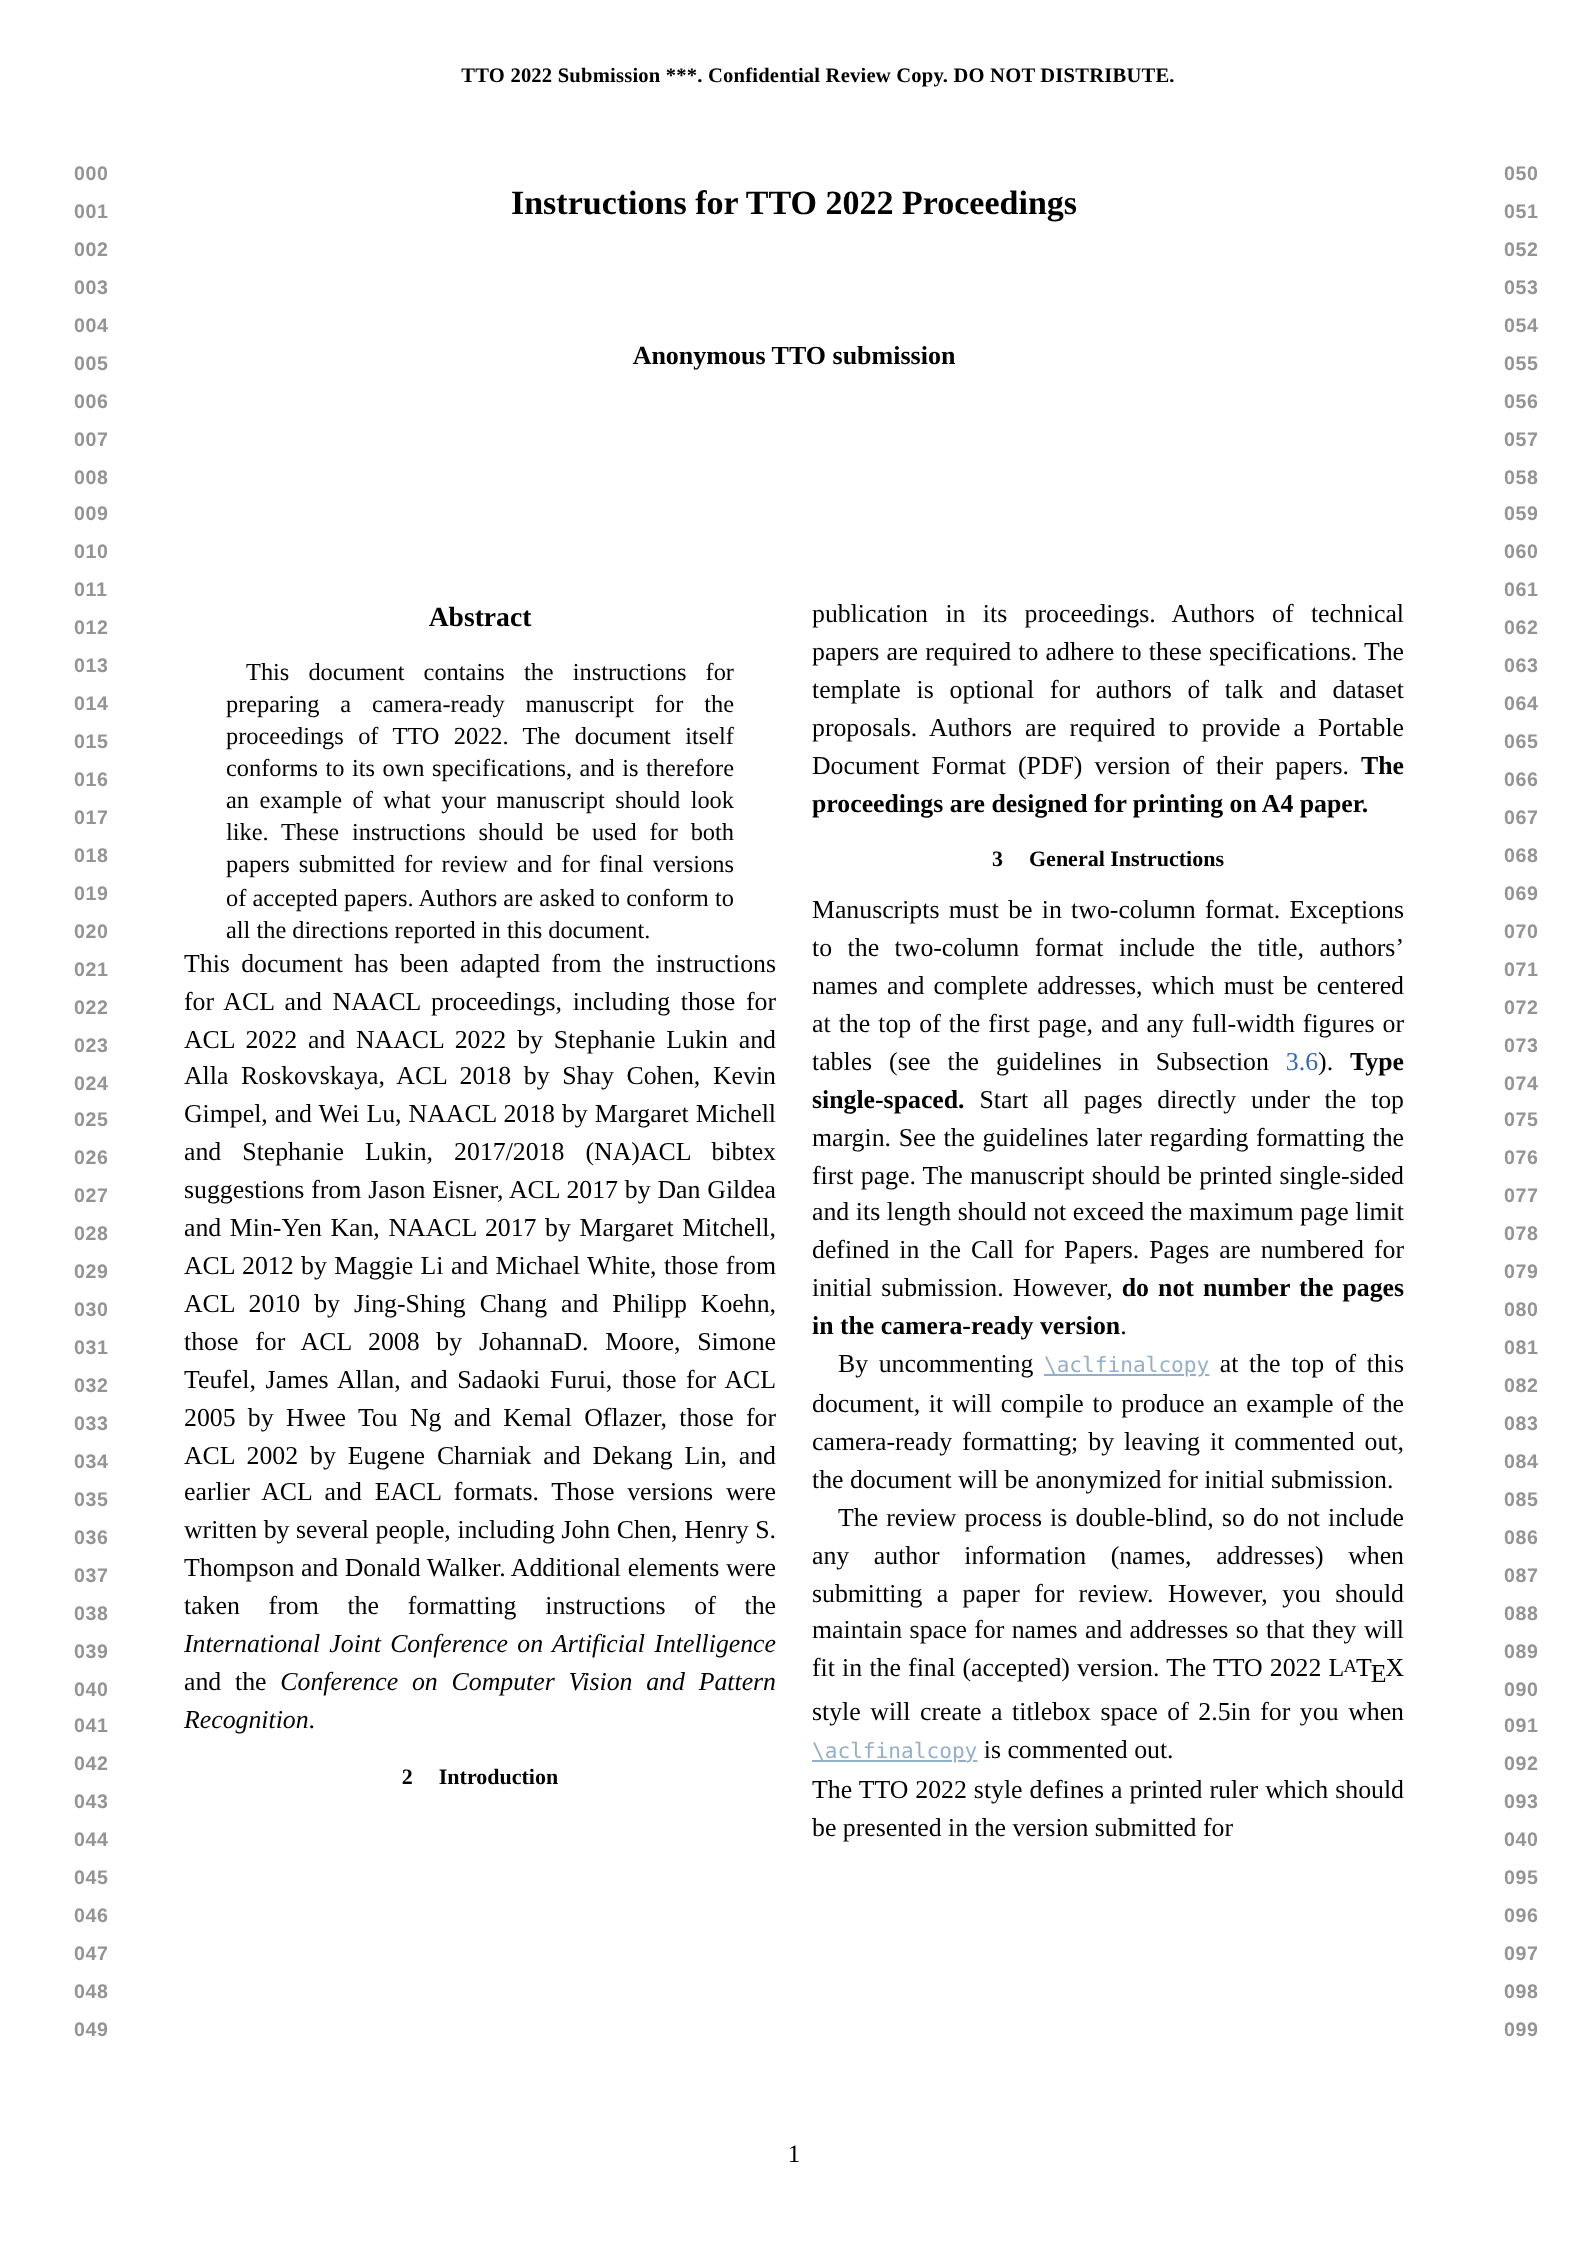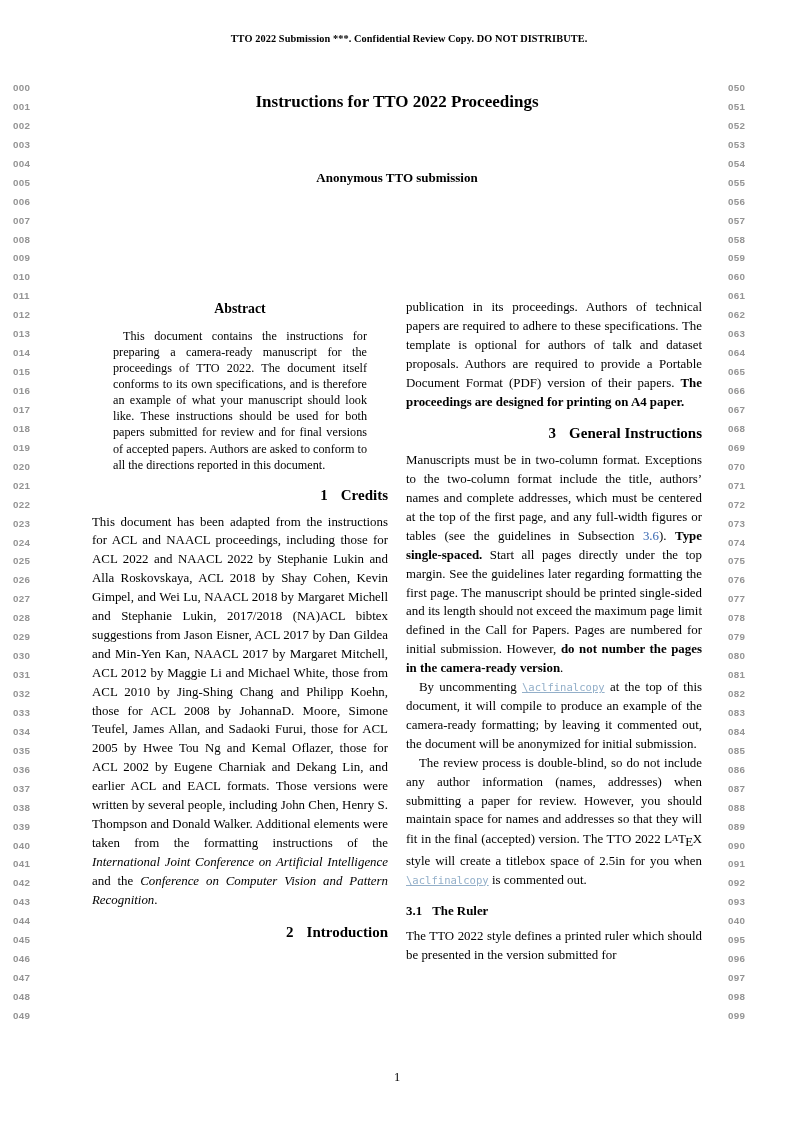--- a/index.html
+++ b/index.html
@@ -9,21 +9,21 @@
   .header-notice {
     position: absolute; top: 33px; left: 12px; width: 100%;
     text-align: center; font-size: 10.3px; font-weight: bold;
     font-family: "Liberation Serif", serif; letter-spacing: 0.1px;
   }
 
   .ln {
     position: absolute; top: 79px; width: 26px;
     font-family: "Liberation Sans", sans-serif;
     font-size: 9.8px; font-weight: bold;
-    color: var(--ln-color, #949494); letter-spacing: 0.3px;
+    color: var(--ln-color, #949494); letter-spacing: 0.3px; margin-left: 24px;
   }
   .ln div { height: 18.94px; line-height: 18.94px; }
   .ln-left  { left: 13px; }
   .ln-right { left: 728px; }
 
   .content { position: absolute; top: 0; left: 92px; width: 610px; }
 
   .title  { padding-top: 92px; text-align: center; font-size: 17px; font-weight: bold; }
   .author { margin-top: 58px;  text-align: center; font-size: 13px; font-weight: bold; }
 
@@ -32,21 +32,21 @@
     width: 296px; font-size: 12.9px; line-height: 18.9px;
     text-align: justify; hyphens: auto; -webkit-hyphens: auto;
   }
 
   .abstract-heading { text-align: center; font-weight: bold; font-size: 13.8px; margin: 2px 0 9px 0; }
   .abstract-text {
     margin: 0 21px; font-size: 12.2px; line-height: 16.1px;
     text-align: justify; text-indent: 10px;
   }
 
-  .sec    { font-weight: bold; font-size: 15px; margin: 13px 0 8px 0; text-align: right; line-height: 1.25; }
+  .sec    { font-weight: bold; font-size: 11px; margin: 13px 0 8px 0; text-align: center; line-height: 1.25; }
   .subsec { font-weight: bold; font-size: 12.9px; margin: 13px 0 8px 0; text-align: left; line-height: 1.25; }
   .sec    .sec-title { margin-left: 13px; }
   .subsec .sec-title { margin-left: 10px; }
 
   .para { margin: 0; }
   .indent { text-indent: 13px; }
 
   .seg-b { font-weight: bold; }
   .seg-i { font-style: italic; }
   .seg-code {
@@ -178,43 +178,37 @@
 
     <div class="title">Instructions for TTO 2022 Proceedings</div>
     <div class="author">Anonymous TTO submission</div>
 
     <div class="columns">
 
       <div class="col">
         <div class="abstract-heading">Abstract</div>
         <p class="abstract-text">This document contains the instructions for preparing a camera-ready manuscript for the proceedings of TTO 2022. The document itself conforms to its own specifications, and is therefore an example of what your manuscript should look like. These instructions should be used for both papers submitted for review and for final versions of accepted papers. Authors are asked to conform to all the directions reported in this document.</p>
 
-        <div class="sec">
-          <span class="sec-num">1</span><span class="sec-title">Credits</span>
-        </div>
         <p class="para"><span>This document has been adapted from the instructions for ACL and NAACL proceedings, including those for ACL 2022 and NAACL 2022 by Stephanie Lukin and Alla Roskovskaya, ACL 2018 by Shay Cohen, Kevin Gimpel, and Wei Lu, NAACL 2018 by Margaret Michell and Stephanie Lukin, 2017/2018 (NA)ACL bibtex suggestions from Jason Eisner, ACL 2017 by Dan Gildea and Min-Yen Kan, NAACL 2017 by Margaret Mitchell, ACL 2012 by Maggie Li and Michael White, those from ACL 2010 by Jing-Shing Chang and Philipp Koehn, those for ACL 2008 by JohannaD. Moore, Simone Teufel, James Allan, and Sadaoki Furui, those for ACL 2005 by Hwee Tou Ng and Kemal Oflazer, those for ACL 2002 by Eugene Charniak and Dekang Lin, and earlier ACL and EACL formats. Those versions were written by several people, including John Chen, Henry S. Thompson and Donald Walker. Additional elements were taken from the formatting instructions of the </span><span class="seg-i">International Joint Conference on Artificial Intelligence</span><span> and the </span><span class="seg-i">Conference on Computer Vision and Pattern Recognition</span><span>.</span></p>
 
         <div class="sec">
           <span class="sec-num">2</span><span class="sec-title">Introduction</span>
         </div>
       </div>
 
       <div class="col">
         <p class="para"><span>publication in its proceedings. Authors of technical papers are required to adhere to these specifications. The template is optional for authors of talk and dataset proposals. Authors are required to provide a Portable Document Format (PDF) version of their papers. </span><span class="seg-b">The proceedings are designed for printing on A4 paper.</span></p>
 
         <div class="sec">
           <span class="sec-num">3</span><span class="sec-title">General Instructions</span>
         </div>
         <p class="para"><span>Manuscripts must be in two-column format. Exceptions to the two-column format include the title, authors’ names and complete addresses, which must be centered at the top of the first page, and any full-width figures or tables (see the guidelines in Subsection </span><span class="seg-link">3.6</span><span>). </span><span class="seg-b">Type single-spaced.</span><span> Start all pages directly under the top margin. See the guidelines later regarding formatting the first page. The manuscript should be printed single-sided and its length should not exceed the maximum page limit defined in the Call for Papers. Pages are numbered for initial submission. However, </span><span class="seg-b">do not number the pages in the camera-ready version</span><span>.</span></p>
         <p class="para indent"><span>By uncommenting </span><span class="seg-code">\aclfinalcopy</span><span> at the top of this document, it will compile to produce an example of the camera-ready formatting; by leaving it commented out, the document will be anonymized for initial submission.</span></p>
         <p class="para indent"><span>The review process is double-blind, so do not include any author information (names, addresses) when submitting a paper for review. However, you should maintain space for names and addresses so that they will fit in the final (accepted) version. The TTO 2022 </span><span>L</span><span class="seg-latex-a">A</span><span>T</span><span class="seg-latex-e">E</span><span>X</span><span> style will create a titlebox space of 2.5in for you when </span><span class="seg-code">\aclfinalcopy</span><span> is commented out.</span></p>
 
-        <div class="subsec">
-          <span class="sec-num">3.1</span><span class="sec-title">The Ruler</span>
-        </div>
         <p class="para">The TTO 2022 style defines a printed ruler which should be presented in the version submitted for</p>
       </div>
 
     </div>
   </div>
 
   <div class="page-number">1</div>
 
 </div>
 

